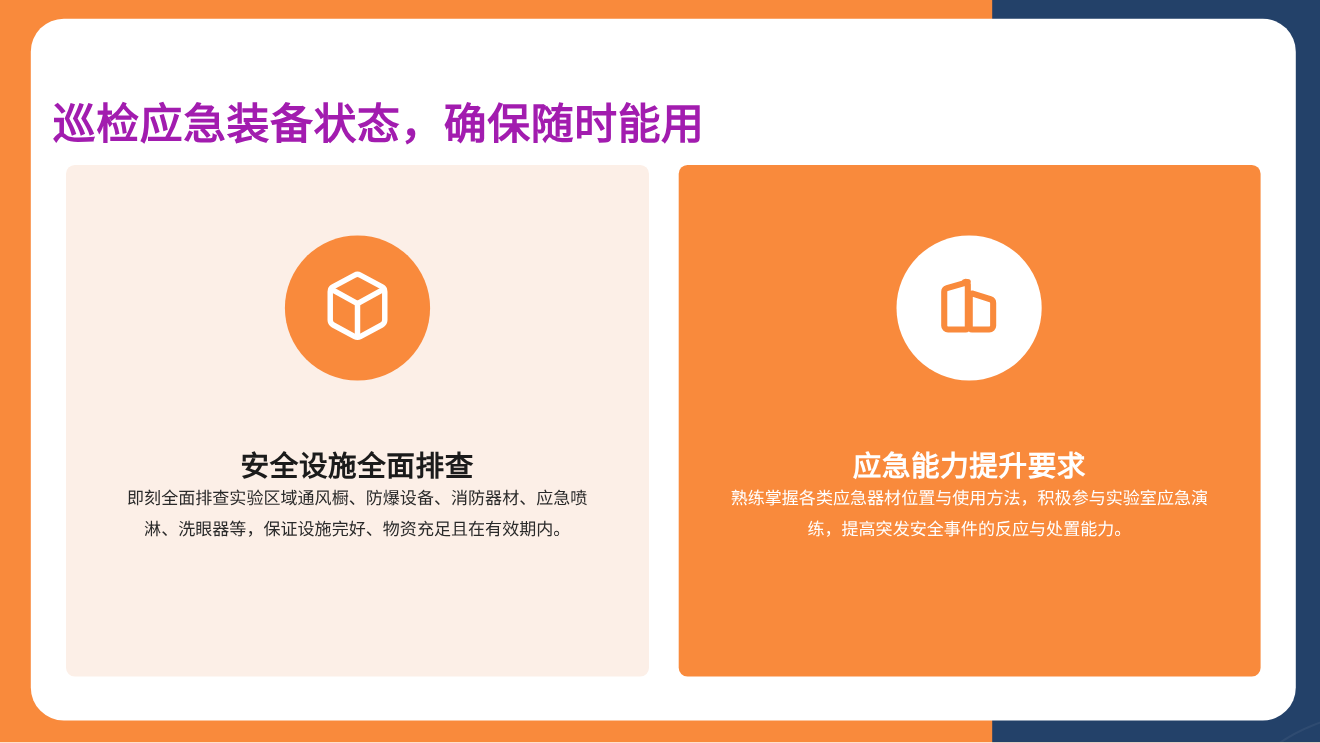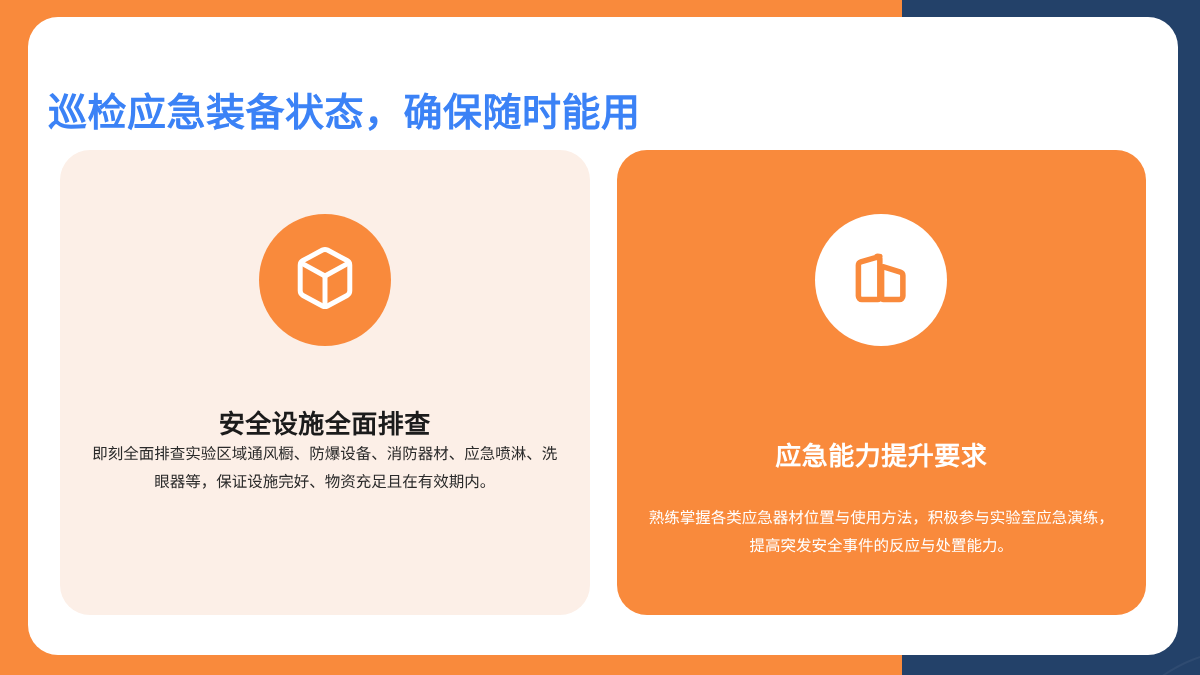--- a/index.html
+++ b/index.html
@@ -54,45 +54,45 @@
   }
 
   
   .page-title {
     position: absolute;
     left: 20px;
     top: 38px;
     font-size: 39px;
     font-weight: 700;
     letter-spacing: 0.5px;
-    color: #3b82f6;
+    color: #a21caf;
     white-space: nowrap;
   }
 
   
   .cards {
     position: absolute;
     left: 32px;
     top: 133px;
     width: 1086px;
     height: 465px;
     display: flex;
     gap: 27px;
   }
   .card {
     flex: 1 1 0;
-    border-radius: 30px;
+    border-radius: 8px;
     display: flex;
     flex-direction: column;
     align-items: center;
     box-sizing: border-box;
-    padding: 64px 29px 30px;
+    padding: 64px 44px 30px;
   }
   .card--light { background: #fcefe7; }
-  .card--solid { background: #f98a3c; gap: 32px; }
+  .card--solid { background: #f98a3c; }
 
   
   .icon-badge {
     width: 132px;
     height: 132px;
     border-radius: 50%;
     display: flex;
     align-items: center;
     justify-content: center;
     flex: none;

